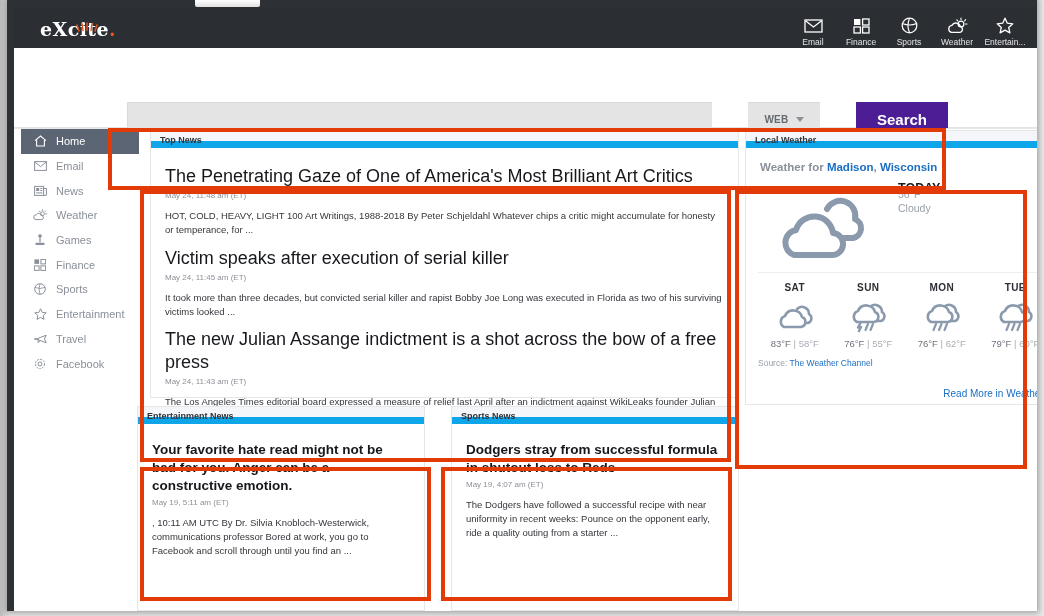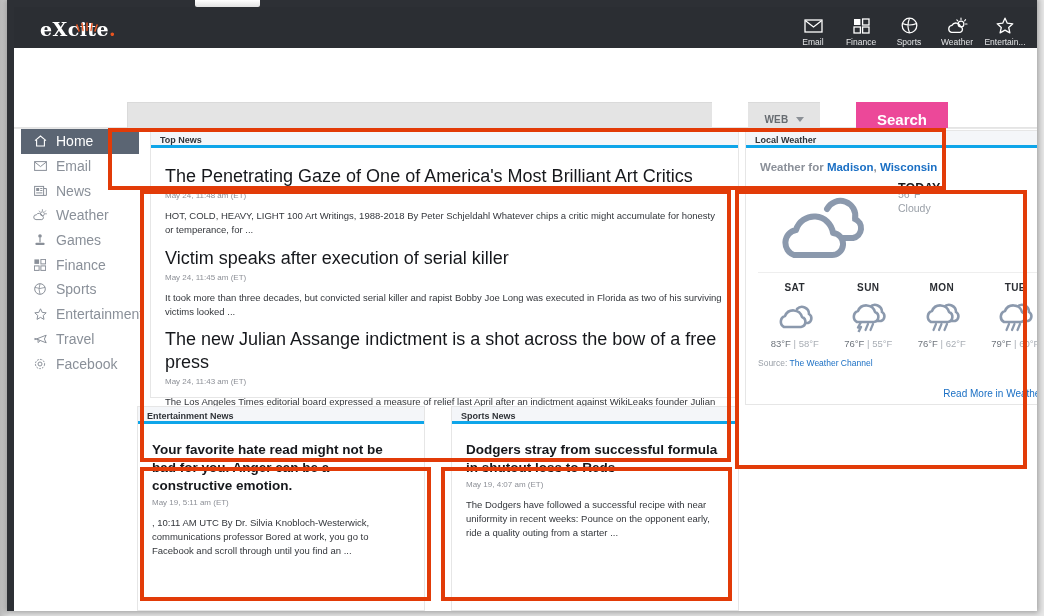--- a/index.html
+++ b/index.html
@@ -147,21 +147,21 @@
     letter-spacing: .3px;
   }
   .scope-caret {
     width: 0; height: 0;
     border-left: 4px solid transparent;
     border-right: 4px solid transparent;
     border-top: 5px solid #8b9096;
   }
   .search-btn {
     width: 92px; height: 34px;
-    background: #ec4899;
+    background: #4c1d95;
     color: #ffffff;
     border: none;
     font-size: 15px;
     font-weight: bold;
     cursor: pointer;
     font-family: "Liberation Sans", sans-serif;
   }
   .sub-links {
     position: absolute;
     right: 90px; top: 93px;
@@ -190,21 +190,21 @@
     width: 118px;
   }
   .side-item {
     height: 24.7px;
     display: flex;
     align-items: center;
     padding-left: 12px;
     gap: 9px;
     cursor: pointer;
     color: #8a9099;
-    font-size: 14px;
+    font-size: 11px;
   }
   .side-item.active {
     background: #5b6573;
     color: #ffffff;
   }
   .side-icon {
     width: 14px; height: 14px;
     display: inline-flex;
     align-items: center;
     justify-content: center;
@@ -215,21 +215,21 @@
 
   
   .panel {
     position: absolute;
     background: #ffffff;
     border: 1px solid #e6e6e6;
   }
   .panel-head {
     height: 17px;
     background: #f4f6f9;
-    border-bottom: 3px solid #0ea5e9;
+    border-bottom: 7px solid #0ea5e9;
     font-size: 9px;
     font-weight: bold;
     color: #2f3338;
     padding: 4px 0 0 9px;
   }
   .panel-body { padding: 8px 14px 6px 14px; }
 
   
   .story { margin-bottom: 4px; }
   .story-title {

